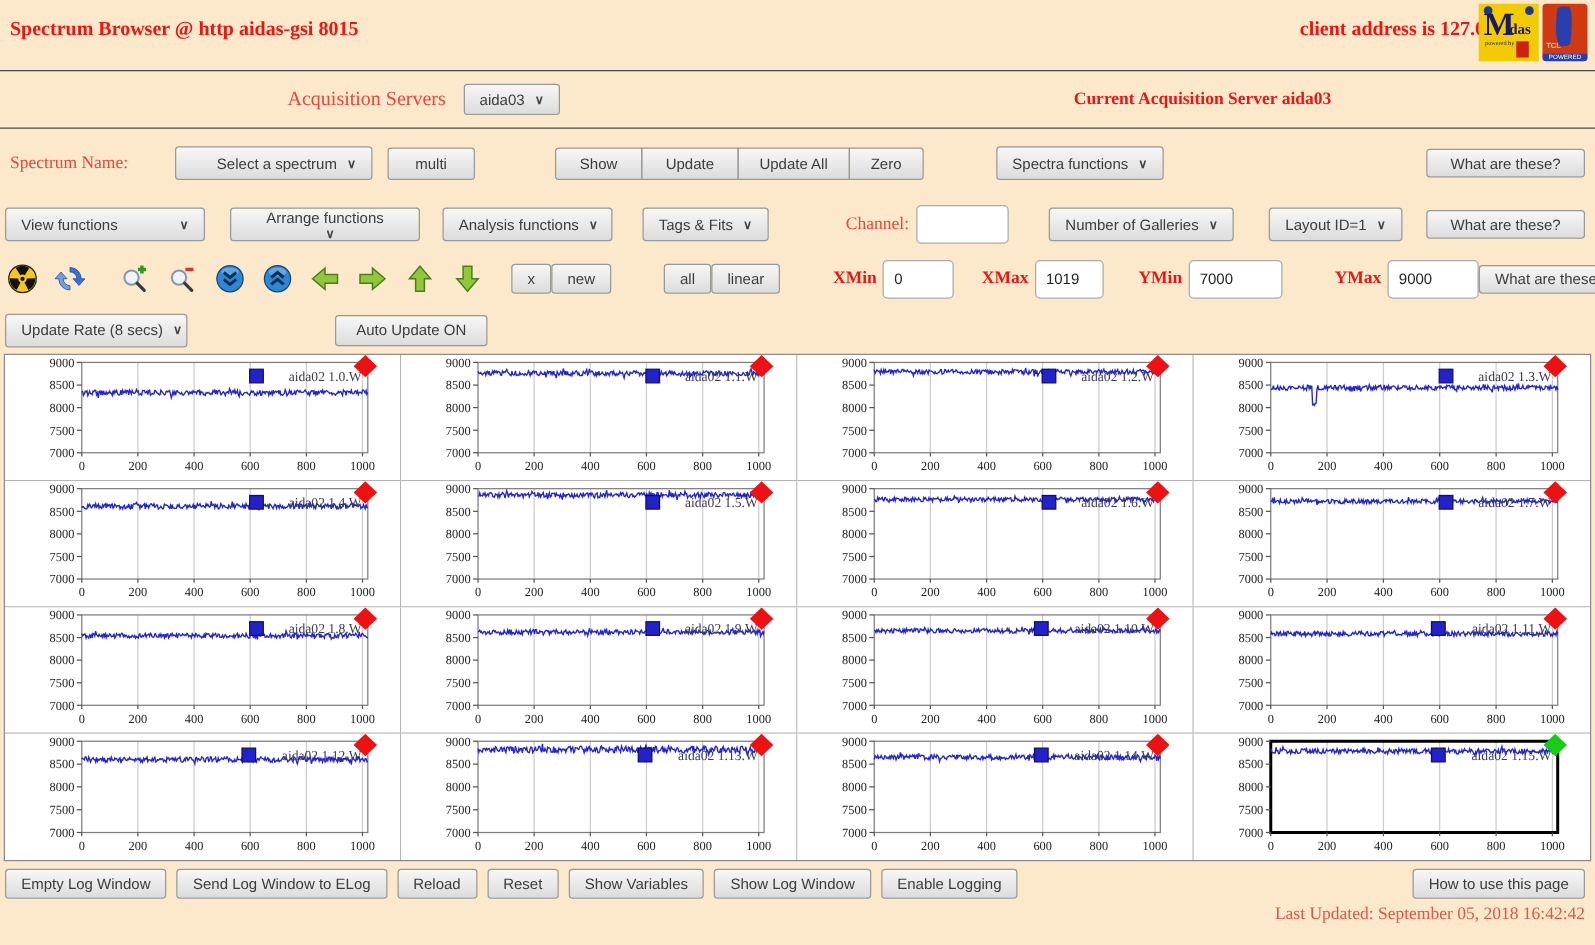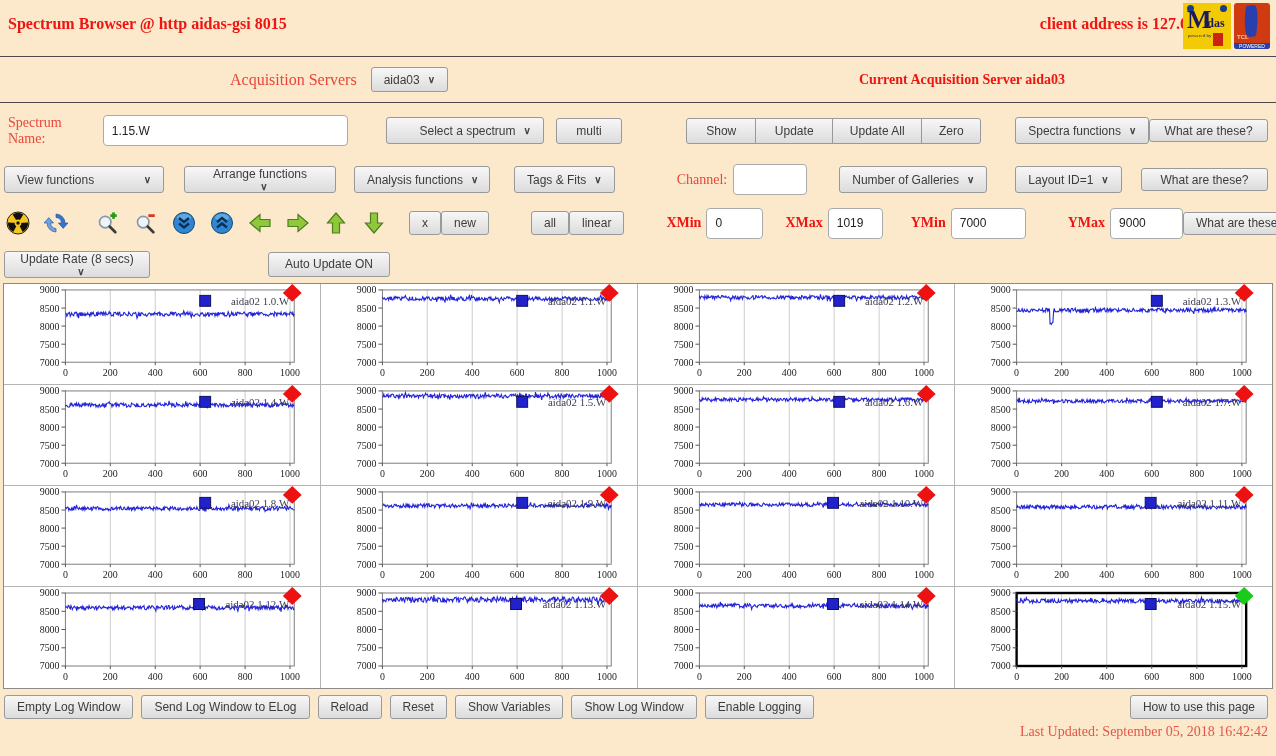--- a/index.html
+++ b/index.html
@@ -51,21 +51,21 @@
   .red-label-bold { font-family:"Liberation Serif", serif; font-weight:bold; font-size:14px; color:var(--red-strong,#ee2222); }
   input.txt { background:#fff; border:1px solid #aaa; border-radius:4px; height:31px; padding:0 8px; font-size:12px; color:#222; font-family:"Liberation Sans",sans-serif; }
 
   
   #spectrum-row { height:55px; padding-left:8px; }
   #spectrum-name-input { width:266px; margin-left:8px; }
   #select-spectrum { margin-left:38px;padding-left:32px; }
   #multi-btn { margin-left:12px; width:70px; height:26px; }
   #show-group { margin-left:64px; }
   #show-group .btn { height:26px; }
-  #spectra-functions { margin-left:34px;justify-content:flex-end; }
+  #spectra-functions { margin-left:58px;justify-content:flex-end; }
   .what-btn { margin-left:auto; margin-right:8px; width:127px; height:23px; }
 
   
   #functions-row { height:43px; padding-left:4px; }
   #dd-view { width:160px; justify-content:space-between; }
   #dd-arrange { width:152px; margin-left:20px; justify-content:space-between;flex-direction:column; }
   #dd-analysis { width:136px; margin-left:18px; justify-content:space-between; }
   #dd-tags { margin-left:24px; }
   #channel-label { margin-left:62px; }
   #channel-input { width:74px; margin-left:6px; }
@@ -84,21 +84,21 @@
   #xmin-label { margin-left:42px; }
   #xmax-label { margin-left:22px; }
   #ymin-label { margin-left:28px; }
   #ymax-label { margin-left:42px; }
   .ax-input { margin-left:5px; height:33px; }
   #xmin-input { width:57px; } #xmax-input { width:55px; }
   #ymin-input { width:75px; } #ymax-input { width:73px; }
 
   
   #update-row { height:38px; padding-left:4px; }
-  #dd-update-rate { width:146px; justify-content:space-between;flex-direction:column; }
+  #dd-update-rate { width:146px; justify-content:space-between; }
   #auto-update-btn { margin-left:118px; width:122px; height:25px; }
 
   
   #plot-grid { display:grid; grid-template-columns:repeat(4,1fr); margin:0 3px; background:#fff; border:1px solid #8a8a8a; }
   .plot-cell { height:101px; background:#fff; border-right:1px solid #b4b4b4; border-bottom:1px solid #b4b4b4; position:relative; }
   .plot-cell:nth-child(4n) { border-right:none; }
   .plot-cell:nth-child(n+13) { border-bottom:none; }
   .plot-cell svg { width:100%; height:100%; display:block; overflow:visible; }
 
   
@@ -134,21 +134,20 @@
   <span class="acq-label">Acquisition Servers</span>
   <span class="dd" style="margin-left:14px;height:25px">
     <span>aida03</span>
       <span class="chev">∨</span>
   </span>
   <span class="acq-current">Current Acquisition Server aida03</span>
 </div>
 
 <div class="row" id="spectrum-row">
   <span class="red-label">Spectrum Name:</span>
-  <input class="txt" id="spectrum-name-input" value="1.15.W" style="">
   <span class="dd" id="select-spectrum">
     <span>Select a spectrum</span>
       <span class="chev">∨</span>
   </span>
   <button class="btn" id="multi-btn">multi</button>
   <span class="btn-group" id="show-group">
     <button class="btn" style="width:70px">Show</button>
     <button class="btn" style="width:78px">Update</button>
     <button class="btn" style="width:90px">Update All</button>
     <button class="btn" style="width:60px">Zero</button>

